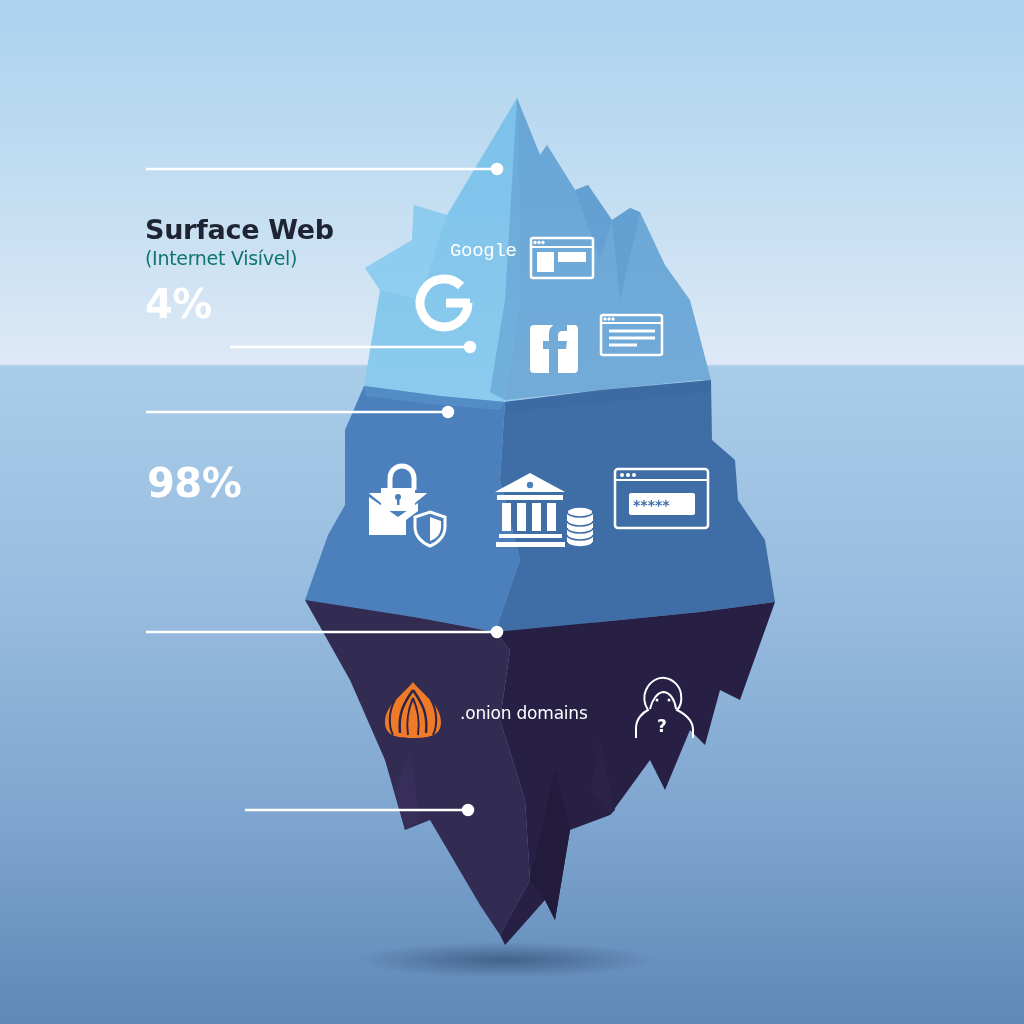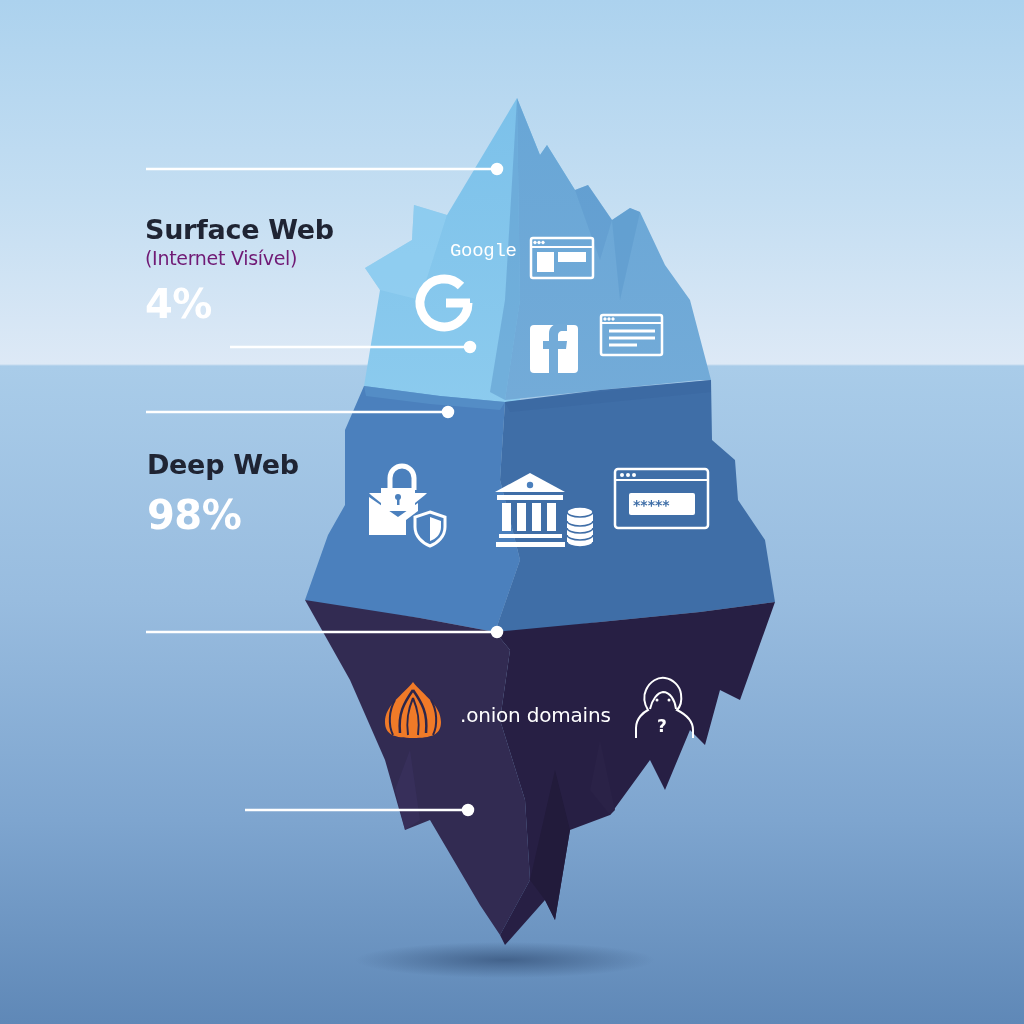--- a/index.html
+++ b/index.html
@@ -5,29 +5,29 @@
     html, body { margin: 0; padding: 0; }
     body {
       width: 1024px; height: 1024px; overflow: hidden; position: relative;
       font-family: "DejaVu Sans", "Liberation Sans", sans-serif;
       background: linear-gradient(180deg, #acd2ee 0%, #c4def2 200px, #dde9f6 364px, #a9cce9 366px, #98bcdf 600px, #7ea5cf 820px, #5f88b7 1024px);
     }
     .stage { position: absolute; inset: 0; }
     svg.scene { position: absolute; left: 0; top: 0; width: 1024px; height: 1024px; }
     .label-block { position: absolute; left: 145px; color: #1f2433; }
     .label-title { font-weight: bold; font-size: 27px; letter-spacing: -0.3px; line-height: 32px; white-space: nowrap; }
-    .label-sub { font-size: 19px; line-height: 24px; color: #701a75; white-space: nowrap; letter-spacing: -0.3px; }
+    .label-sub { font-size: 19px; line-height: 24px; color: #0f766e; white-space: nowrap; letter-spacing: -0.3px; }
     .label-pct { font-weight: bold; font-size: 40px; line-height: 48px; color: #ffffff; margin-top: 10px; letter-spacing: -0.5px; }
     #lbl-surface { top: 214px; }
     #lbl-deep { top: 449px; left: 147px; }
     #lbl-dark { top: 688px; left: 147px; }
     #lbl-dark .label-sub { margin-left: -4px; }
     .tag-text { position: absolute; color: #ffffff; white-space: nowrap; }
     #google-word { left: 450px; top: 240px; font-size: 19px; letter-spacing: -0.3px; font-family: Liberation Mono, monospace; }
-    #onion-text { left: 460px; top: 703px; font-size: 20px; letter-spacing: -0.2px; }
+    #onion-text { left: 460px; top: 703px; font-size: 17px; letter-spacing: -0.2px; }
   </style>
 </head>
 <body>
 
 <div class="stage">
 
   <svg class="scene" viewBox="0 0 1024 1024">
     <defs>
       <radialGradient id="shadowGrad" cx="50%" cy="50%" r="50%">
         <stop offset="0%" stop-color="#3c5a82" stop-opacity="0.85"></stop>
@@ -173,21 +173,20 @@
     </g>
   </svg>
 
   <div class="label-block" id="lbl-surface">
     <div class="label-title">Surface Web</div>
     <div class="label-sub">(Internet Visível)</div>
     <div class="label-pct">4%</div>
   </div>
 
   <div class="label-block" id="lbl-deep">
-    <div class="label-title">Deep Web</div>
     <div class="label-pct">98%</div>
   </div>
 
 
   <div class="tag-text" id="google-word">Google</div>
   <div class="tag-text" id="onion-text">.onion domains</div>
 
 </div>
 
 </body></html>

